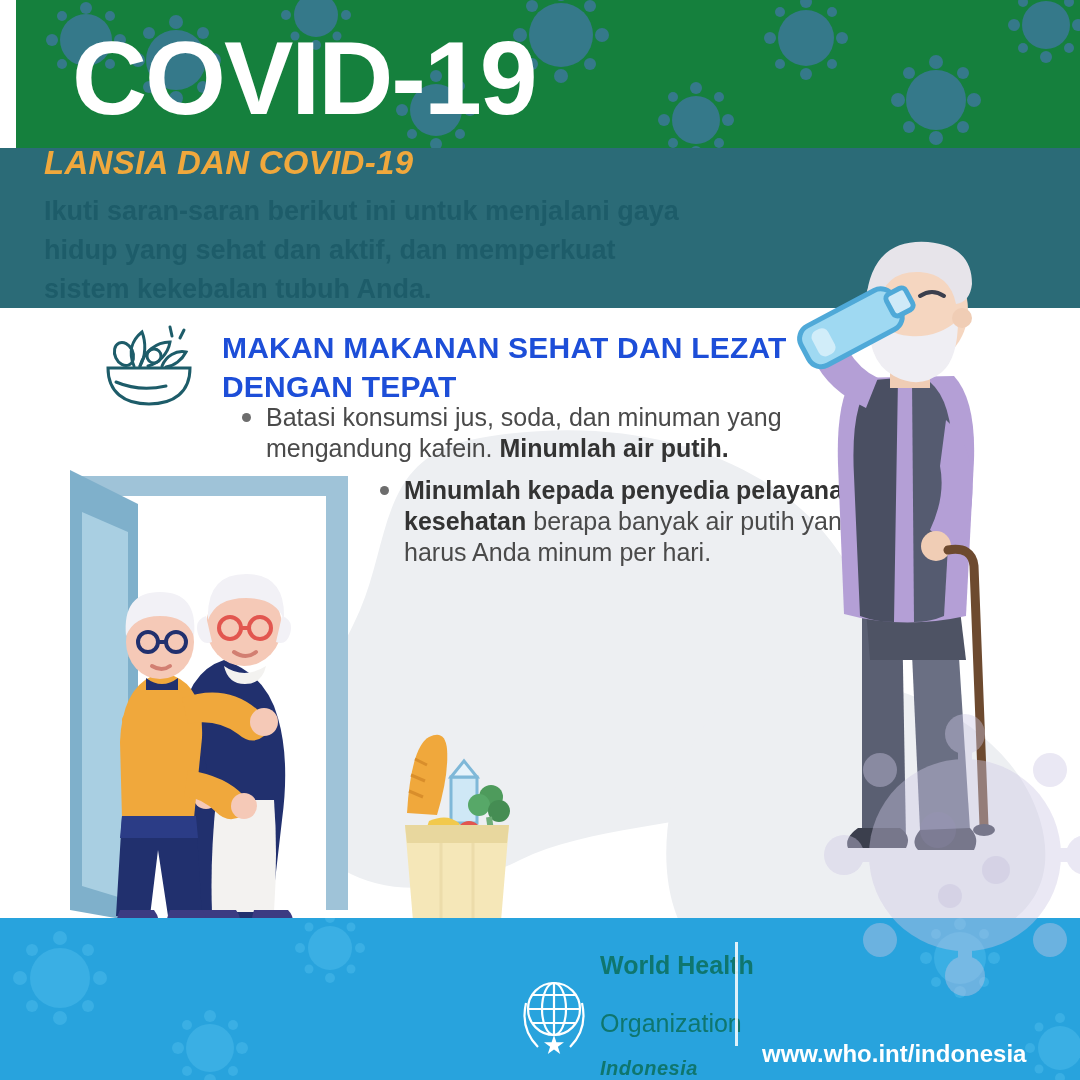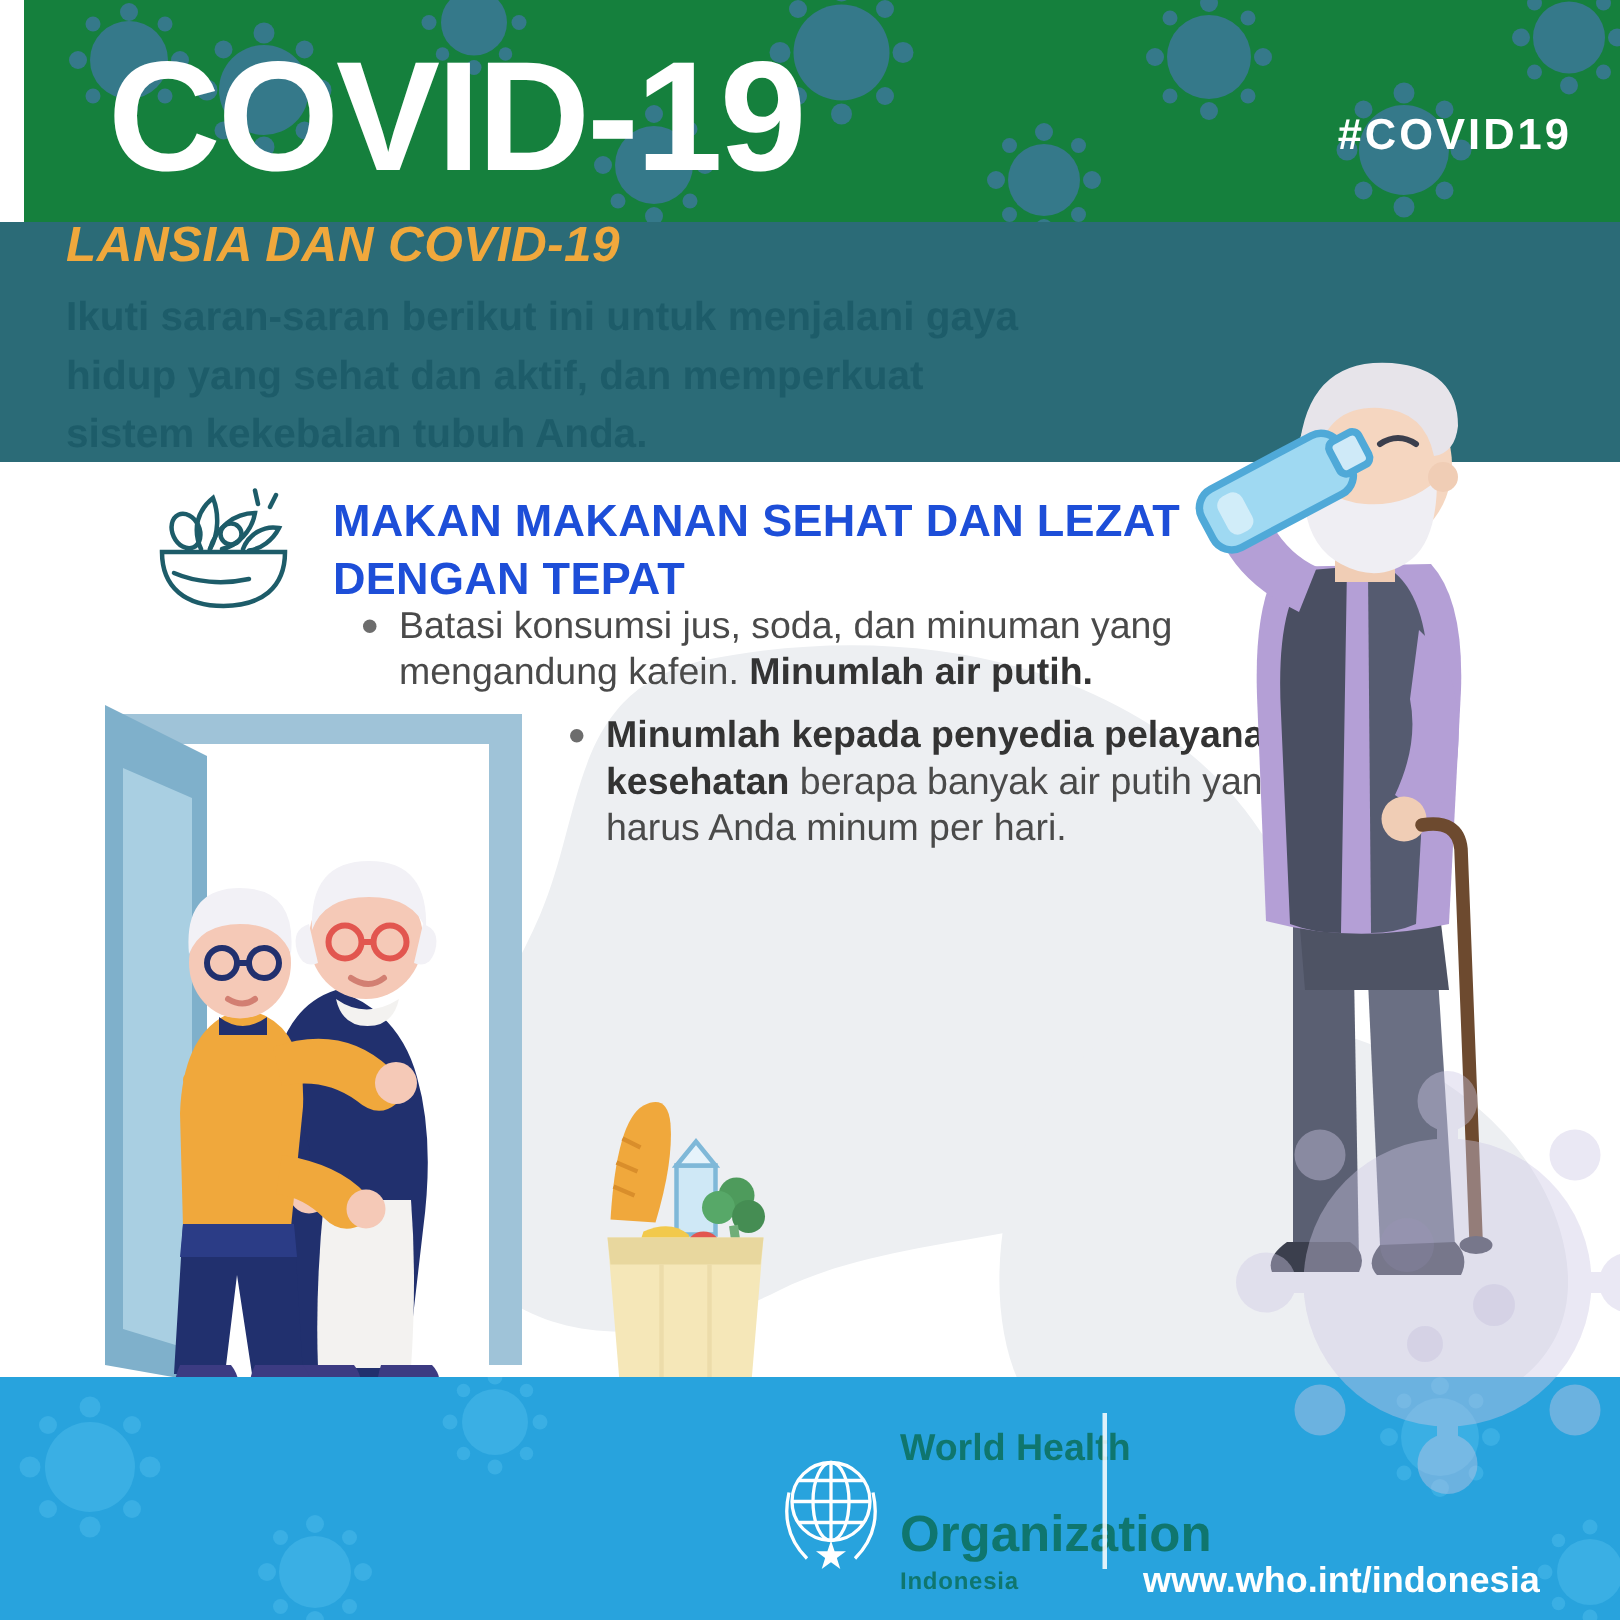--- a/index.html
+++ b/index.html
@@ -100,22 +100,22 @@
     background:#28a3dd;
     overflow:hidden;
   }
   .who-block{
     position:absolute;left:518px;top:952px;
     display:flex;align-items:center;
   }
   .who-logo{width:72px;height:86px;margin-right:10px;}
   .who-text{color:#0f766e;}
   .who-l1{font-size:25px;font-weight:bold;line-height:26px;}
-  .who-l2{font-size:34px;font-weight:bold;line-height:26px;margin-top:32px;}
-  .who-country{font-size:16px;font-weight:bold;margin-top:10px;letter-spacing:.5px;}
+  .who-l2{font-size:25px;font-weight:normal;line-height:26px;margin-top:32px;}
+  .who-country{font-size:20px;font-weight:bold;margin-top:21px;letter-spacing:.5px;font-style:italic;}
   .divider{
     position:absolute;left:735px;top:942px;width:3px;height:104px;
     background:#ffffff;opacity:.85;
   }
   .site{
     position:absolute;left:762px;top:992px;
     font-size:24px;font-weight:bold;color:#ffffff;margin-top:48px;
   }
   .big-virus{
     position:absolute;right:-40px;top:700px;width:310px;height:310px;
@@ -225,21 +225,20 @@
             <circle cx="-32" cy="0" r="6"></circle>
             <circle cx="0" cy="32" r="6"></circle>
           <circle cx="23" cy="-23" r="5"></circle>
             <circle cx="-23" cy="23" r="5"></circle>
             <circle cx="23" cy="23" r="5"></circle>
             <circle cx="-23" cy="-23" r="5"></circle>
         </g>
       </g>
     </svg>
     <div class="covid-title">COVID-19</div>
-    <div class="hashtag">#COVID19</div>
   </div>
 
   <div class="teal-top"></div>
   <div class="white-body"></div>
 
   <svg style="position:absolute;left:0;top:300px;" width="1080" height="640">
     <path d="M470,140 C620,110 760,150 830,240 C900,330 880,430 800,480 C720,530 600,520 520,560 C420,610 330,590 300,520 C270,450 330,380 360,310 C390,240 380,160 470,140 Z" fill="#edeff2"></path>
     <path d="M760,380 C880,360 1010,420 1040,520 C1065,605 1000,650 900,650 L700,650 C640,600 660,420 760,380 Z" fill="#edeff2"></path>
   </svg>
 

